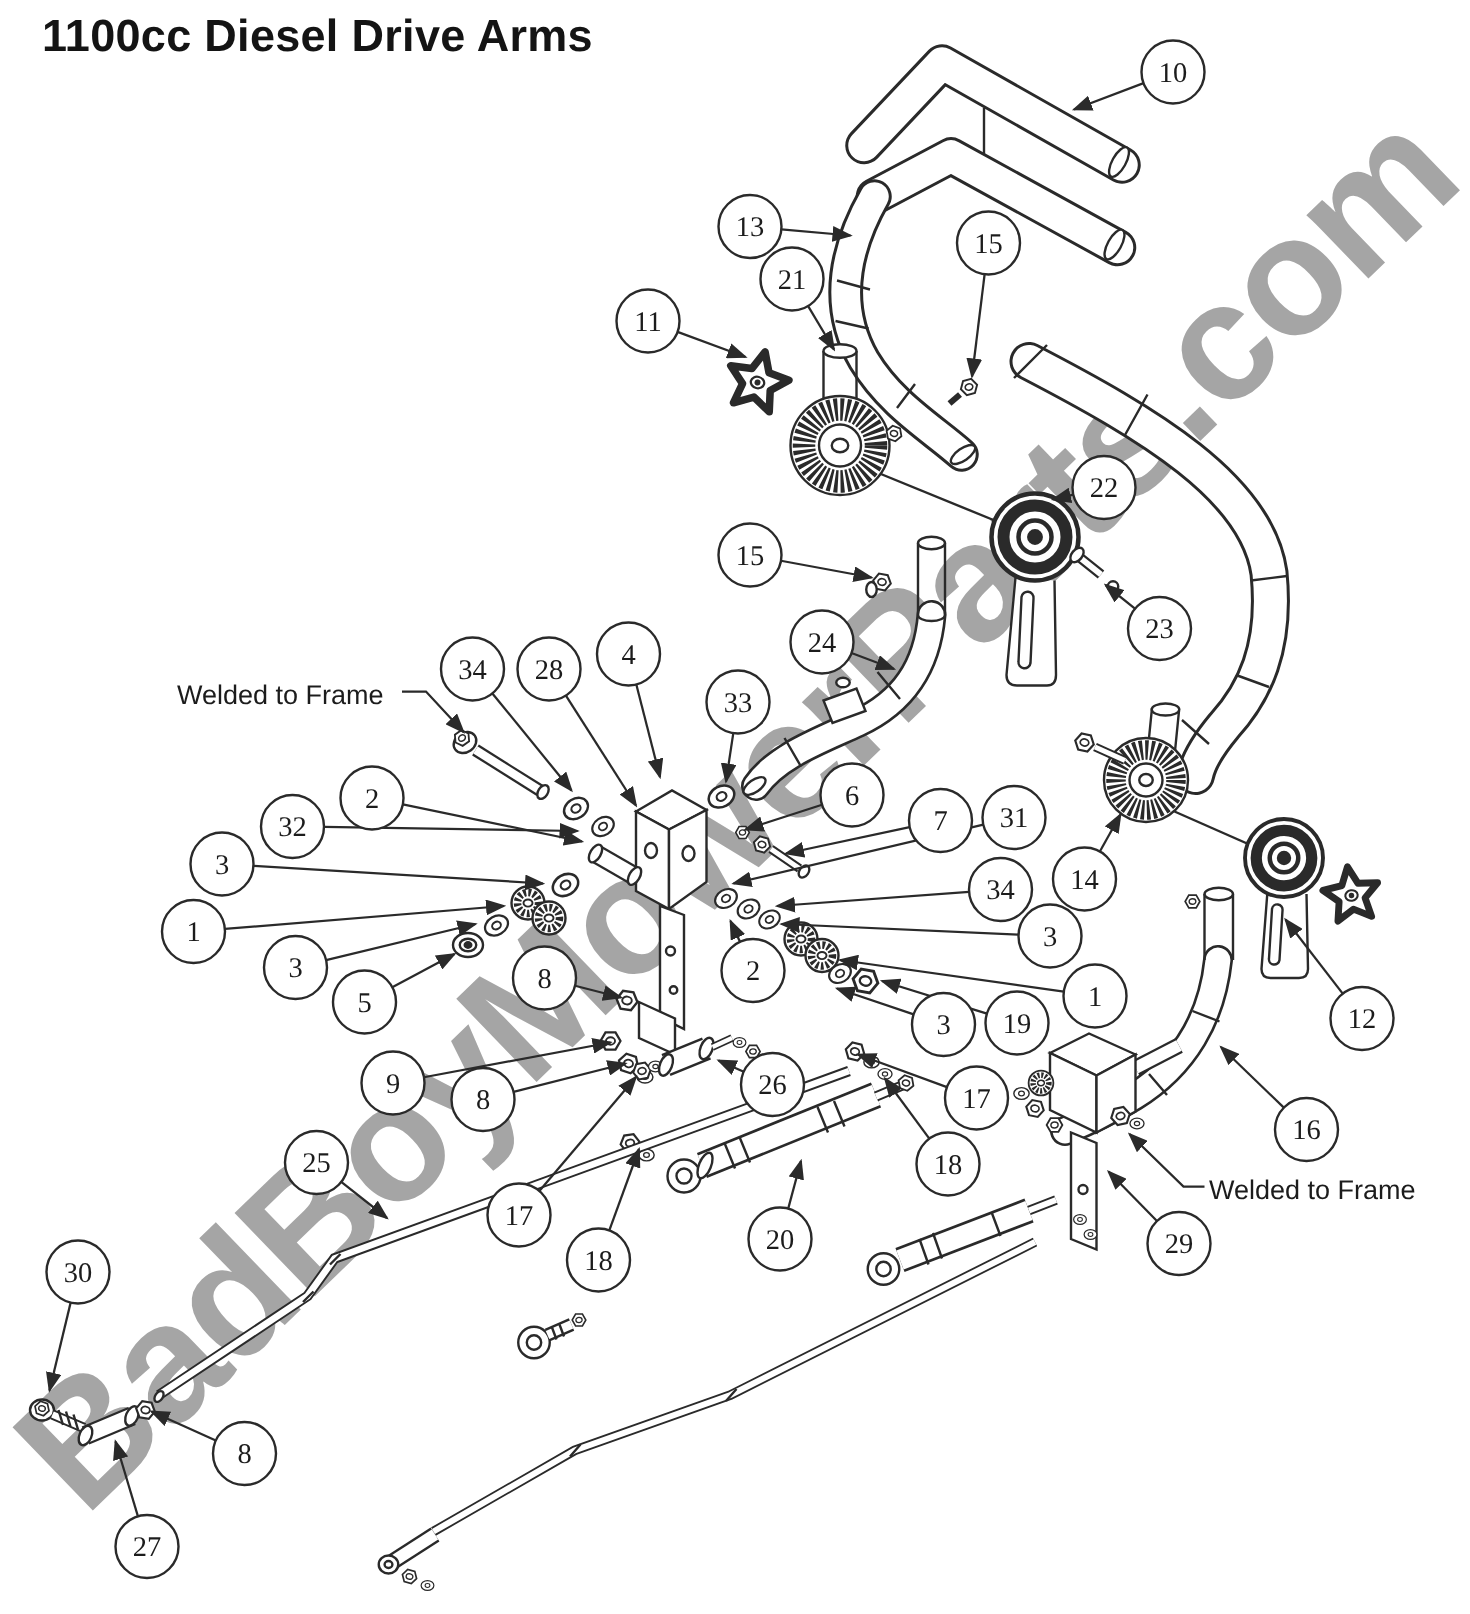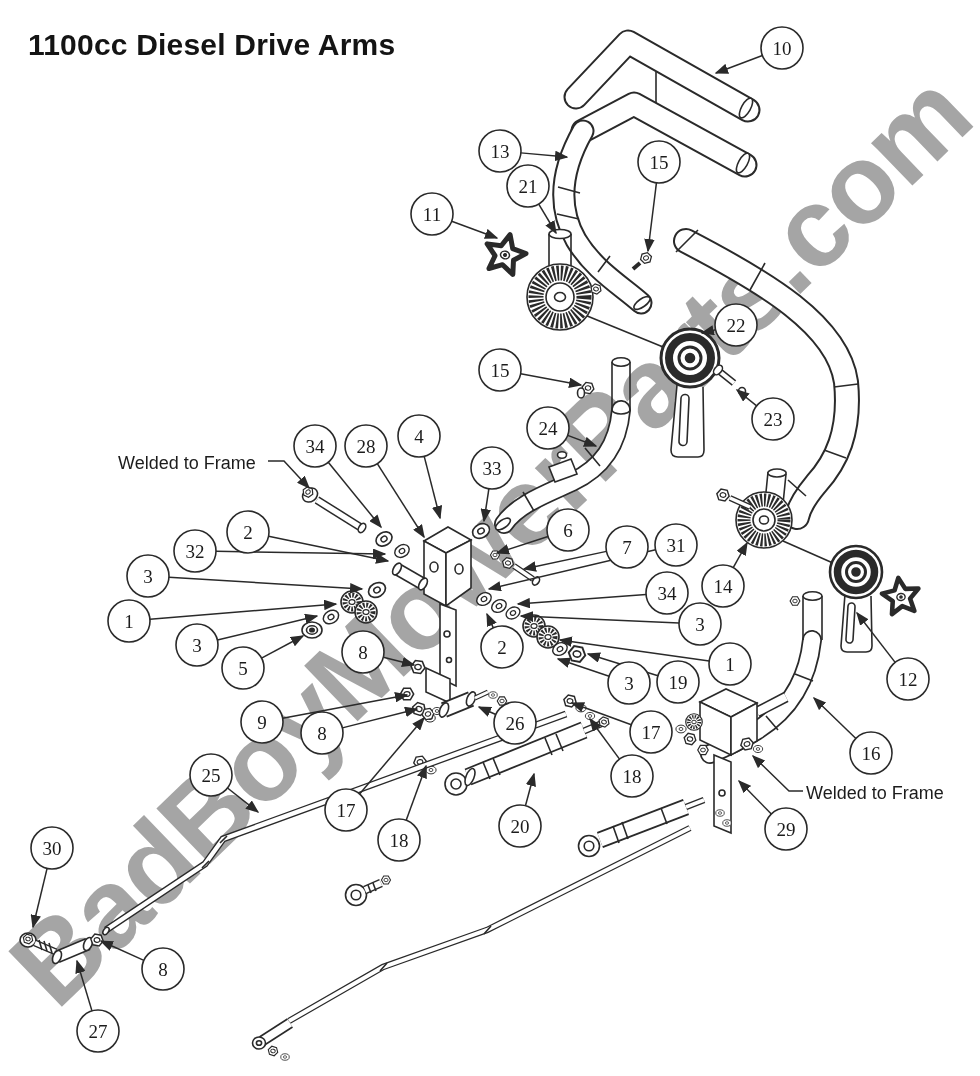--- a/index.html
+++ b/index.html
@@ -8,21 +8,21 @@
     overflow:hidden;font-family:"Liberation Sans",sans-serif;
   }
   .watermark{
     position:absolute;left:490px;top:540px;
     transform:translate(-50%,-50%) rotate(-44deg);
     font-size:112px;font-weight:bold;letter-spacing:-2px;
     white-space:nowrap;opacity:.62;user-select:none;pointer-events:none;
   }
   .title{
     position:absolute;left:28px;top:8px;font-size:30px;font-weight:bold;
-    color:#141414;letter-spacing:.2px;margin-top:20px;
+    color:#141414;letter-spacing:.2px;
   }
   svg.diagram{position:absolute;left:0;top:0;}
   .balloon-num{font-family:"Liberation Serif",serif;font-size:19px;fill:#1c1c1c;}
   .frame-label{font-family:"Liberation Sans",sans-serif;font-size:18px;fill:#1c1c1c;}
 </style>
 </head>
 <body>
 
 <div class="canvas">
 

